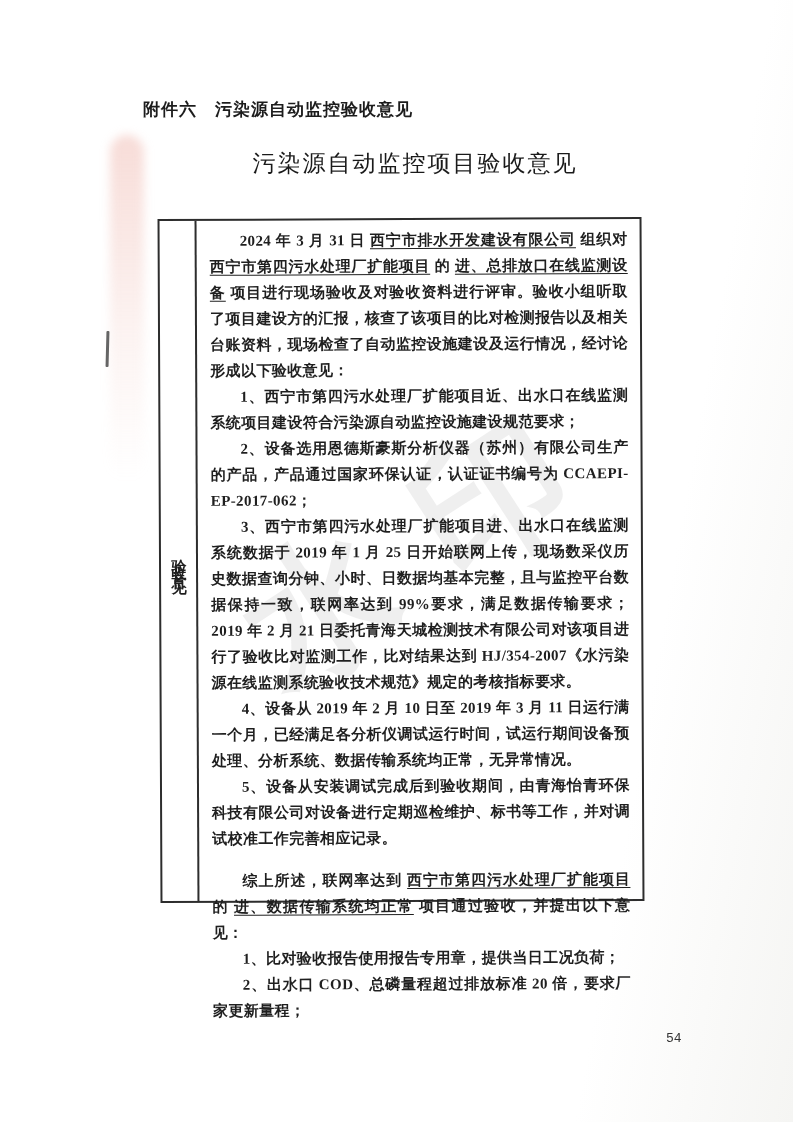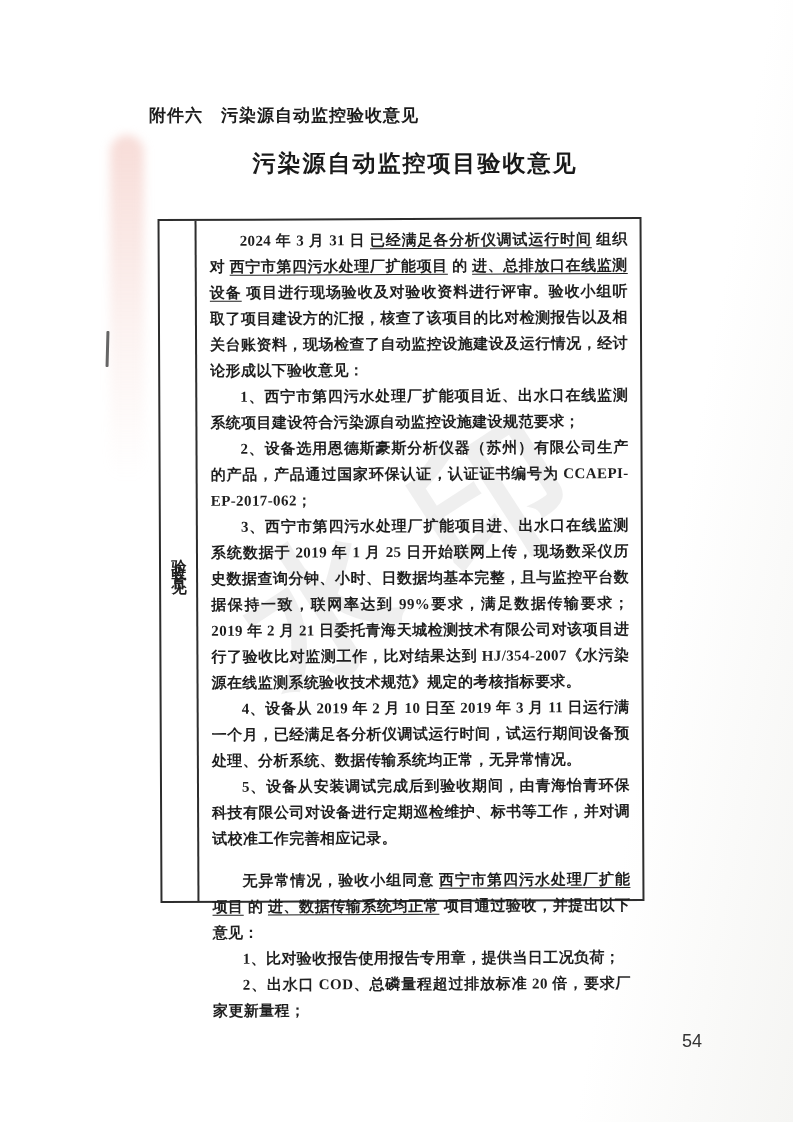--- a/index.html
+++ b/index.html
@@ -25,26 +25,26 @@
   }
   .watermark{
     position:absolute;left:150px;top:330px;width:560px;height:420px;
     display:flex;align-items:center;justify-content:center;
     transform:rotate(-33deg);
     font-size:150px;font-weight:bold;letter-spacing:55px;
     color:rgba(125,125,125,0.12);
     pointer-events:none;white-space:nowrap;
   }
   .attachment-heading{
-    position:absolute;left:95px;top:86px;margin:18px;
+    position:absolute;left:95px;top:86px;margin:12px;
     font-size:17px;font-weight:bold;letter-spacing:1px;color:#1c1c1c;padding-left:36px;
   }
   .doc-title{
     position:absolute;left:170px;top:148px;width:490px;
-    text-align:center;font-size:23px;font-weight:bold;letter-spacing:2px;color:#1a1a1a;
+    text-align:center;font-size:23px;font-weight:normal;letter-spacing:2px;color:#1a1a1a;
   }
   .acceptance-table{
     position:absolute;left:159px;top:218px;width:484px;height:684px;
     border:2px solid #2d2d2d;box-sizing:border-box;
     display:flex;transform:rotate(-0.25deg);
     background:rgba(255,255,255,0.0);
   }
   .label-cell{
     width:37px;border-right:2px solid #2d2d2d;box-sizing:border-box;
     display:flex;align-items:center;justify-content:center;
@@ -59,23 +59,23 @@
   .content-cell p{
     margin:0;font-size:15px;font-weight:bold;line-height:26px;
     text-align:justify;text-indent:2em;color:#1f1f1f;
     letter-spacing:0.4px;
   }
   .content-cell p.gap-top{margin-top:16px;}
   .content-cell .u{
     text-decoration:underline;text-underline-offset:3px;text-decoration-thickness:1px;
   }
   .page-number{
-    position:absolute;left:682px;top:1031px;
-    font-family:Liberation Sans, sans-serif;
-    font-size:18px;color:#333;
+    position:absolute;left:666px;top:1031px;
+    font-family:Liberation Mono, monospace;
+    font-size:13px;color:#333;
   }
 </style>
 </head>
 <body>
 
 <div class="sheet">
 
   <div class="pink-streak"></div>
   <div class="ink-tick"></div>
 
@@ -83,26 +83,26 @@
 
   <div class="doc-title">污染源自动监控项目验收意见</div>
 
   <div class="watermark">水印</div>
 
   <div class="acceptance-table">
     <div class="label-cell">
       <div class="vertical-label">验收意见</div>
     </div>
     <div class="content-cell">
-      <p><span>2024 年 3 月 31 日 </span><span class="u">已经满足各分析仪调试运行时间</span><span> 组织对 </span><span class="u">西宁市第四污水处理厂扩能项目</span><span> 的 </span><span class="u">进、总排放口在线监测设备</span><span> 项目进行现场验收及对验收资料进行评审。验收小组听取了项目建设方的汇报，核查了该项目的比对检测报告以及相关台账资料，现场检查了自动监控设施建设及运行情况，经讨论形成以下验收意见：</span></p>
+      <p><span>2024 年 3 月 31 日 </span><span class="u">西宁市排水开发建设有限公司</span><span> 组织对 </span><span class="u">西宁市第四污水处理厂扩能项目</span><span> 的 </span><span class="u">进、总排放口在线监测设备</span><span> 项目进行现场验收及对验收资料进行评审。验收小组听取了项目建设方的汇报，核查了该项目的比对检测报告以及相关台账资料，现场检查了自动监控设施建设及运行情况，经讨论形成以下验收意见：</span></p>
       <p><span>1、西宁市第四污水处理厂扩能项目近、出水口在线监测系统项目建设符合污染源自动监控设施建设规范要求；</span></p>
       <p><span>2、设备选用恩德斯豪斯分析仪器（苏州）有限公司生产的产品，产品通过国家环保认证，认证证书编号为 CCAEPI-EP-2017-062；</span></p>
       <p><span>3、西宁市第四污水处理厂扩能项目进、出水口在线监测系统数据于 2019 年 1 月 25 日开始联网上传，现场数采仪历史数据查询分钟、小时、日数据均基本完整，且与监控平台数据保持一致，联网率达到 99%要求，满足数据传输要求；2019 年 2 月 21 日委托青海天城检测技术有限公司对该项目进行了验收比对监测工作，比对结果达到 HJ/354-2007《水污染源在线监测系统验收技术规范》规定的考核指标要求。</span></p>
       <p><span>4、设备从 2019 年 2 月 10 日至 2019 年 3 月 11 日运行满一个月，已经满足各分析仪调试运行时间，试运行期间设备预处理、分析系统、数据传输系统均正常，无异常情况。</span></p>
       <p><span>5、设备从安装调试完成后到验收期间，由青海怡青环保科技有限公司对设备进行定期巡检维护、标书等工作，并对调试校准工作完善相应记录。</span></p>
-      <p class="gap-top"><span>无异常情况，验收小组同意 </span><span class="u">西宁市第四污水处理厂扩能项目</span><span> 的 </span><span class="u">进、数据传输系统均正常</span><span>  项目通过验收，并提出以下意见：</span></p>
+      <p class="gap-top"><span>综上所述，联网率达到 </span><span class="u">西宁市第四污水处理厂扩能项目</span><span> 的 </span><span class="u">进、数据传输系统均正常</span><span>  项目通过验收，并提出以下意见：</span></p>
       <p><span>1、比对验收报告使用报告专用章，提供当日工况负荷；</span></p>
       <p><span>2、出水口 COD、总磷量程超过排放标准 20 倍，要求厂家更新量程；</span></p>
     </div>
   </div>
 
   <div class="page-number">54</div>
 </div>
 
 </body></html>

